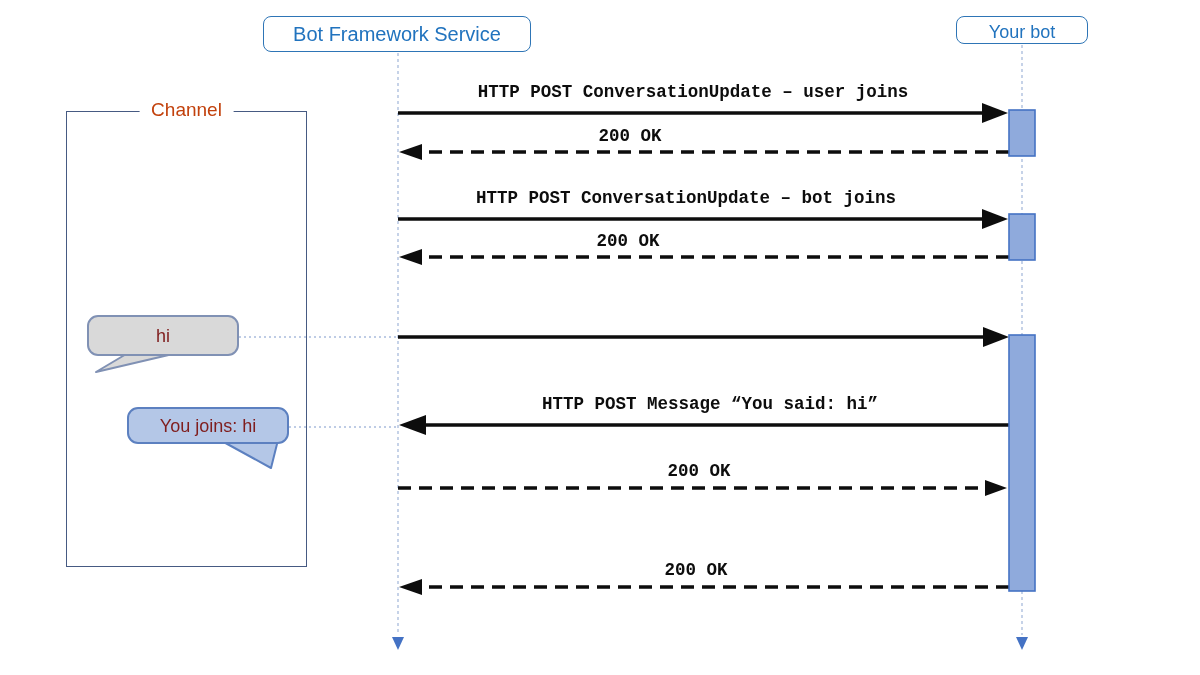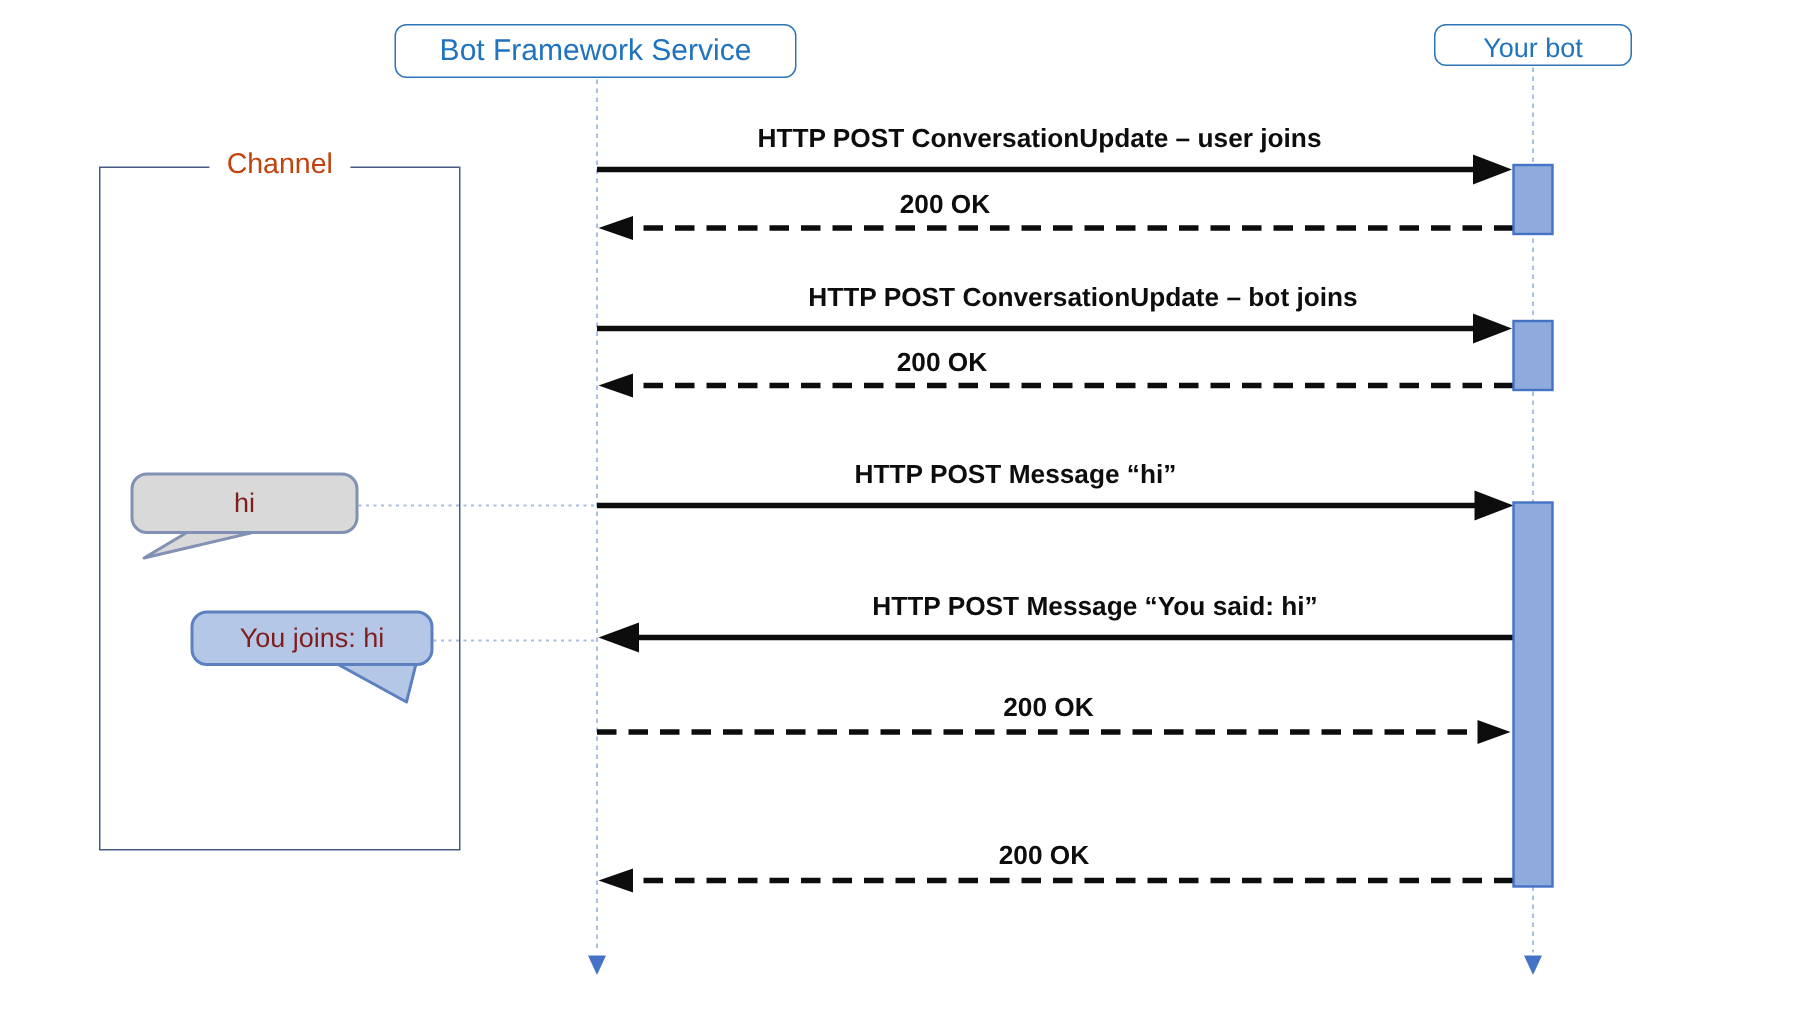--- a/index.html
+++ b/index.html
@@ -50,27 +50,28 @@
   }
 
   .msg-label {
     position: absolute;
     transform: translateX(-50%);
     font-weight: bold;
     font-size: 17.5px;
     line-height: 21px;
     color: #0d0d0d;
     white-space: nowrap;
+    font-family: Liberation Mono, monospace;
   }
   #msg-label-1 { left: 655px; top: 82px; }
   #msg-label-2 { left: 592px; top: 126px; }
-  #msg-label-3 { left: 684px; top: 188px; }
+  #msg-label-3 { left: 648px; top: 188px; }
   #msg-label-4 { left: 590px; top: 231px; }
   #msg-label-5 { left: 639px; top: 306px; }
-  #msg-label-6 { left: 692px; top: 394px; }
+  #msg-label-6 { left: 672px; top: 394px; }
   #msg-label-7 { left: 661px; top: 461px; }
   #msg-label-8 { left: 658px; top: 560px; }
 
   .bubble-text {
     position: absolute;
     transform: translate(-50%, -50%);
     font-size: 18px;
     color: #7f1d1d;
     white-space: nowrap;
   }
@@ -154,18 +155,17 @@
     <div class="channel-label">Channel</div>
   </div>
 
   <div class="bubble-text" id="bubble-text-hi">hi</div>
   <div class="bubble-text" id="bubble-text-said">You joins: hi</div>
 
   <div class="msg-label" id="msg-label-1">HTTP POST ConversationUpdate – user joins</div>
   <div class="msg-label" id="msg-label-2">200 OK</div>
   <div class="msg-label" id="msg-label-3">HTTP POST ConversationUpdate – bot joins</div>
   <div class="msg-label" id="msg-label-4">200 OK</div>
-  <div class="msg-label" id="msg-label-5">HTTP POST Message “hi”</div>
   <div class="msg-label" id="msg-label-6">HTTP POST Message “You said: hi”</div>
   <div class="msg-label" id="msg-label-7">200 OK</div>
   <div class="msg-label" id="msg-label-8">200 OK</div>
 
 </div>
 
 </body></html>

